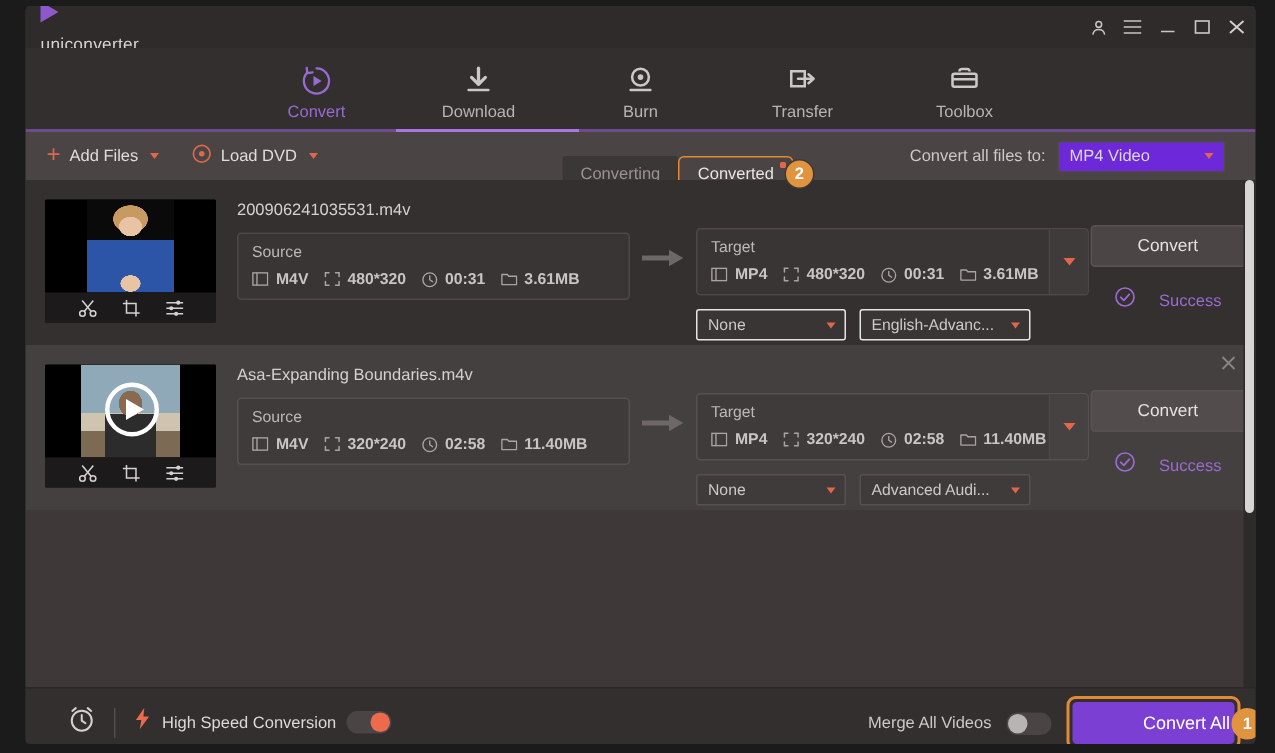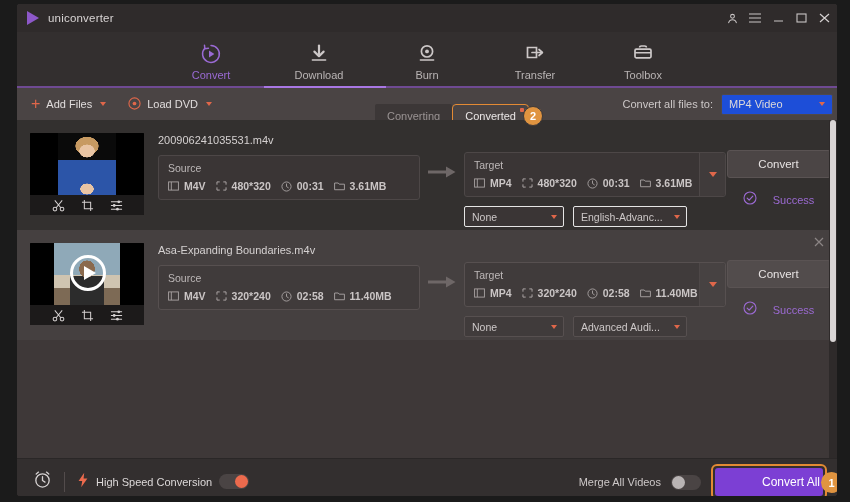--- a/index.html
+++ b/index.html
@@ -15,21 +15,21 @@
     background: #3e3838;
     border-radius: 3px;
     overflow: hidden;
   }
 
   
   .titlebar {
     position: relative; height: 28px; background: #2f2b2b;
     display: flex; align-items: center;
   }
-  .logo-wrap { display: flex; align-items: center; gap: 9px; padding-left: 10px; }
+  .logo-wrap { display: flex; align-items: flex-start; gap: 9px; padding-left: 10px; flex-direction: column; }
   .logo-tri {
     width: 0; height: 0;
     border-top: 7px solid transparent;
     border-bottom: 7px solid transparent;
     border-left: 12px solid #8d58c9;
   }
   .app-title { color: #d8d4d4; font-size: 11.5px; letter-spacing: .2px; }
   .win-ctrl {
     position: absolute; right: 6px; top: 0; height: 28px;
     display: flex; align-items: center; gap: 9px;
@@ -89,26 +89,26 @@
   }
   .badge {
     width: 20px; height: 20px; border-radius: 50%;
     background: #e09440; color: #fff; font-size: 11px; font-weight: bold;
     display: flex; align-items: center; justify-content: center;
     margin-left: -6px; position: relative; z-index: 2;
     border: 1.5px solid #3e3838;
   }
 
   .tb-right {
-    position: absolute; right: 4px; top: 0; height: 32px;
+    position: absolute; right: 20px; top: 0; height: 32px;
     display: flex; align-items: center; gap: 8px;
   }
   .tb-right-label { font-size: 11px; color: #cdc8c8; }
   .select-box {
-    width: 112px; height: 21px; background: #1d4ed8; border: 1px solid #504949;
+    width: 112px; height: 21px; background: #6d28d9; border: 1px solid #504949;
     border-radius: 2px; display: flex; align-items: center;
     padding: 0 7px; font-size: 11px; color: #ddd9d9; position: relative;
   }
   .select-box .caret { position: absolute; right: 7px; }
 
   
   .filelist {
     position: relative; height: 338px; background: #3e3838; overflow: hidden;
   }
   .file-row {
@@ -225,21 +225,21 @@
   .scroll-thumb {
     position: absolute; left: 1px; top: 0; width: 6px; height: 222px;
     background: #d9d5d5; border-radius: 3px;
   }
 
   
   .bottombar {
     position: relative; height: 46px; background: #332f2f;
     border-top: 1px solid #2a2727; display: flex; align-items: center;
   }
-  .bb-left { display: flex; align-items: center; gap: 12px; padding-left: 16px; }
+  .bb-left { display: flex; align-items: center; gap: 12px; padding-left: 28px; }
   .bb-sep { width: 1px; height: 20px; background: #534c4c; }
   .hs-wrap { display: flex; align-items: center; gap: 7px; }
   .hs-label { font-size: 11px; color: #ddd9d9; }
   .toggle {
     width: 30px; height: 15px; border-radius: 8px; position: relative; flex: none;
   }
   .toggle.on { background: #4a4444; }
   .toggle.on .knob {
     position: absolute; right: 1px; top: 1px; width: 13px; height: 13px;
     border-radius: 50%; background: #ec6a4d;

